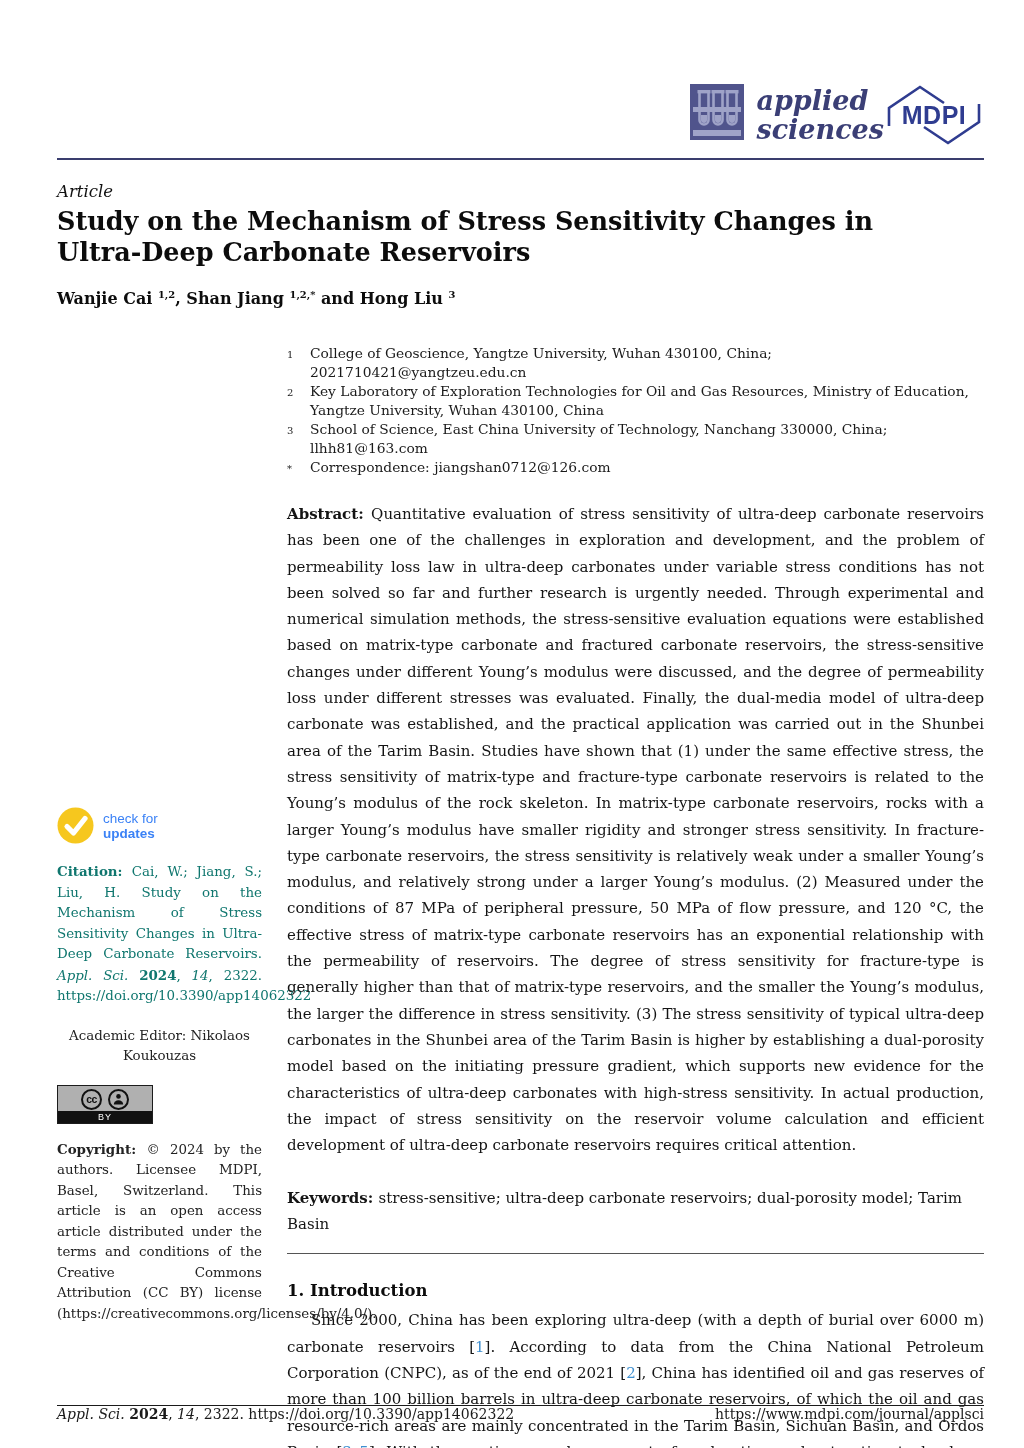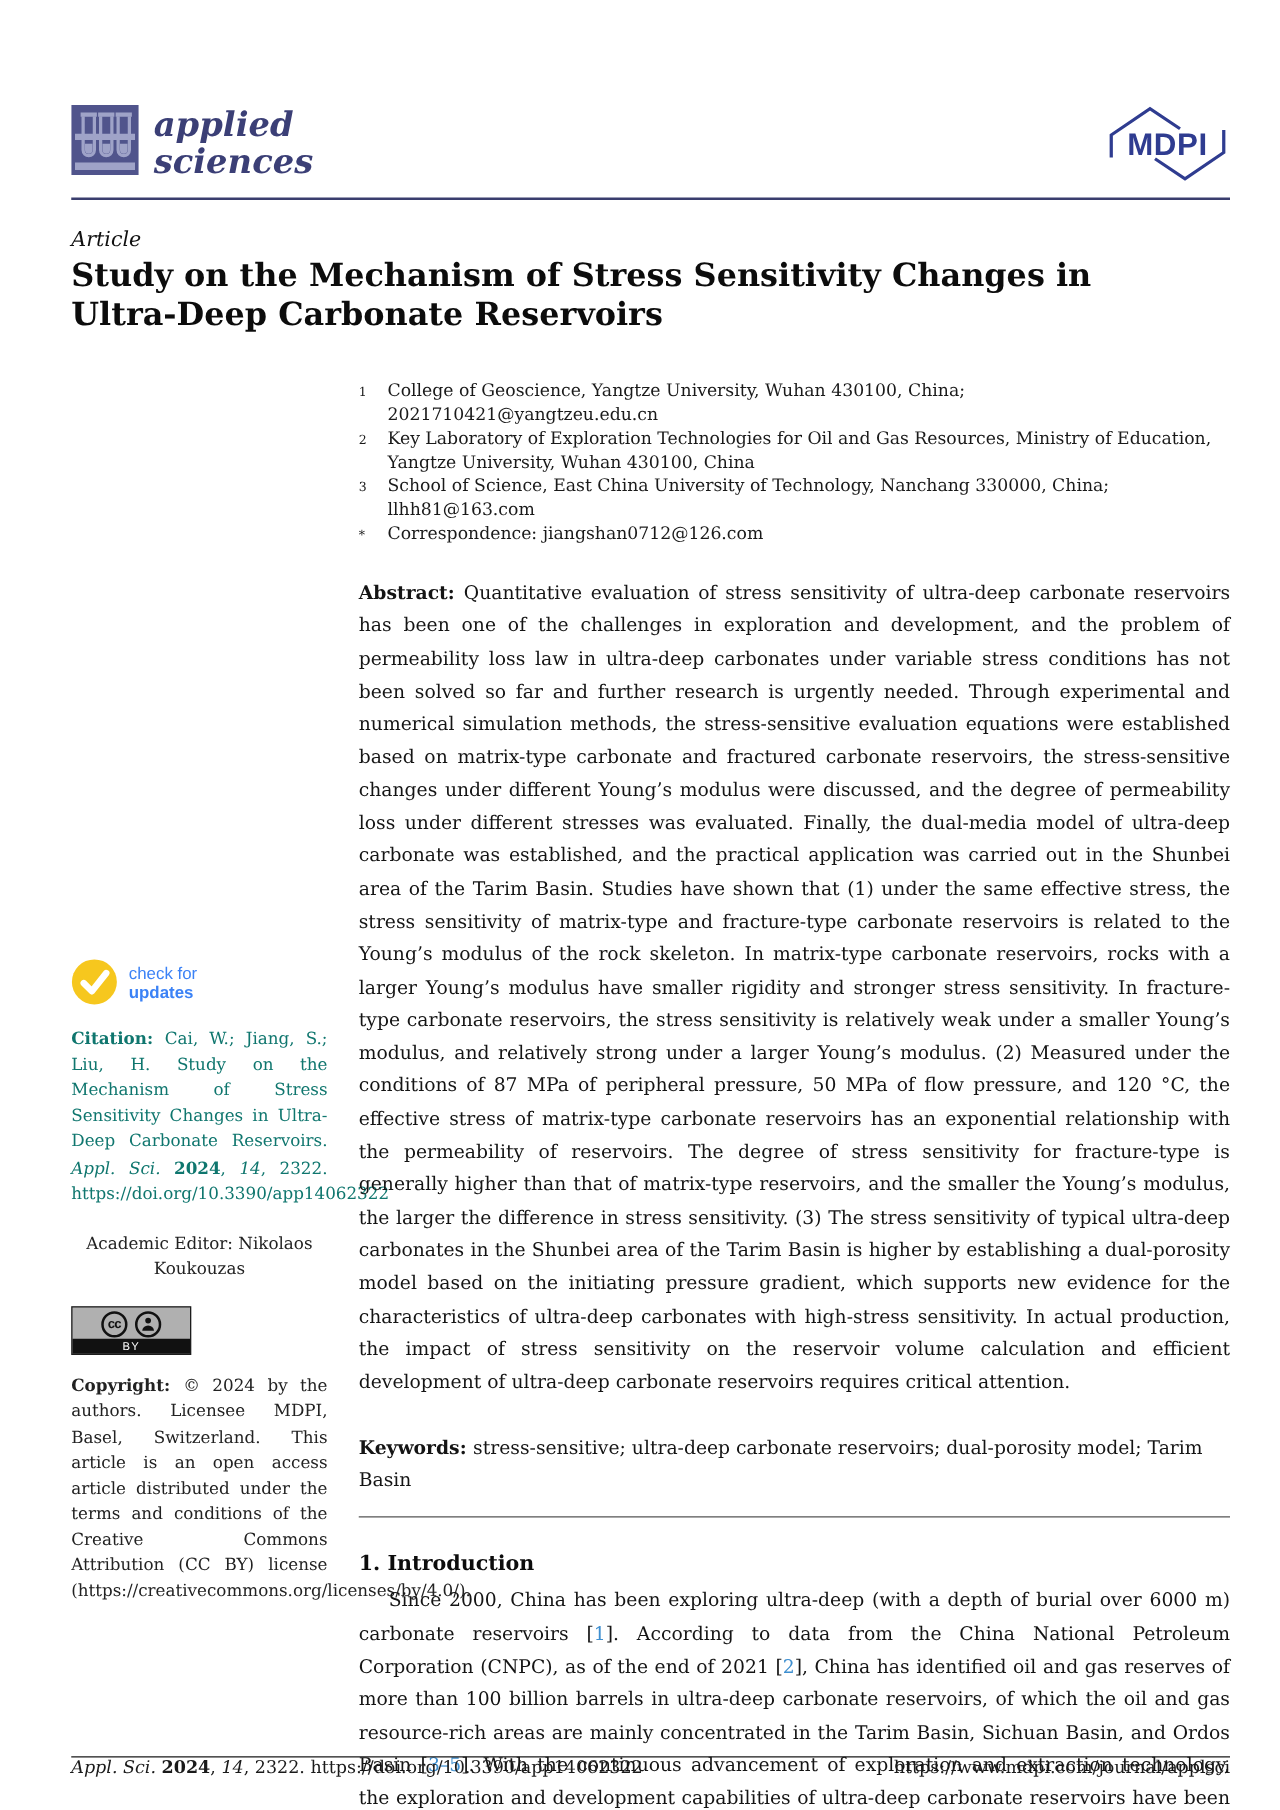--- a/index.html
+++ b/index.html
@@ -10,21 +10,21 @@
     background: #ffffff;
     font-family: "DejaVu Serif", "Liberation Serif", serif;
     color: #1a1a1a;
     padding: 0 40px 0 57px;
     overflow: hidden;
   }
 
   
   .header {
     margin-top: 84px;
-    display: flex; align-items: flex-start; justify-content: space-between;
+    display: flex; align-items: flex-start; justify-content: flex-end;
     border-bottom: 2px solid #3a3e6e;
     padding-bottom: 10px;
   }
   .journal-logo { display: flex; align-items: flex-start; gap: 12px; }
   .logo-square { width: 54px; height: 56px; display: block; }
   .logo-text {
     font-style: italic; font-weight: 600;
     font-size: 27px; line-height: 29px;
     color: #3b3f76; padding-top: 2px;
   }
@@ -144,20 +144,21 @@
       <g stroke="#2f3c90" stroke-width="2.6" fill="none" stroke-linejoin="miter">
         <path d="M5 44 L5 26 L36 5 L60 21"></path>
         <path d="M95 22 L95 40 L64 61 L40 45"></path>
       </g>
       <text x="50" y="42" text-anchor="middle" font-family="Liberation Sans, sans-serif" font-size="25" font-weight="700" fill="#2f3c90" letter-spacing="0.5">MDPI</text>
     </svg>
   </div>
 
   <div class="article-label">Article</div>
   <h1 class="title">Study on the Mechanism of Stress Sensitivity Changes in Ultra-Deep Carbonate Reservoirs</h1>
+  <div class="authors"><span>Wanjie Cai </span><span class="seg-sup">1,2</span><span>, Shan Jiang </span><span class="seg-sup">1,2,*</span><span> and Hong Liu </span><span class="seg-sup">3</span></div>
 
   <div class="body-grid">
 
     <aside class="sidebar">
       <div class="sidebar-inner">
 
         <div class="check-updates">
           <svg class="check-icon" viewBox="0 0 37 37" xmlns="http://www.w3.org/2000/svg">
             <circle cx="18.5" cy="18.5" r="18" fill="#f6c71e"></circle>
             <path d="M10 19.5 L16.5 26 L28 11.5" stroke="#ffffff" stroke-width="5.2" fill="none" stroke-linecap="round" stroke-linejoin="round"></path>

